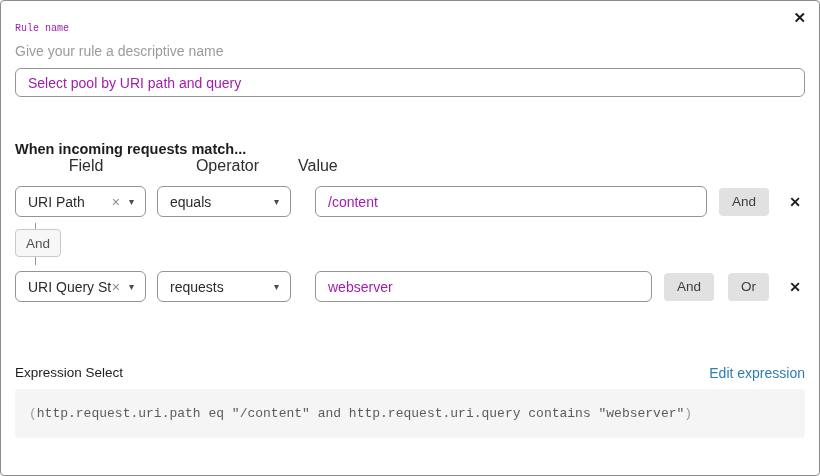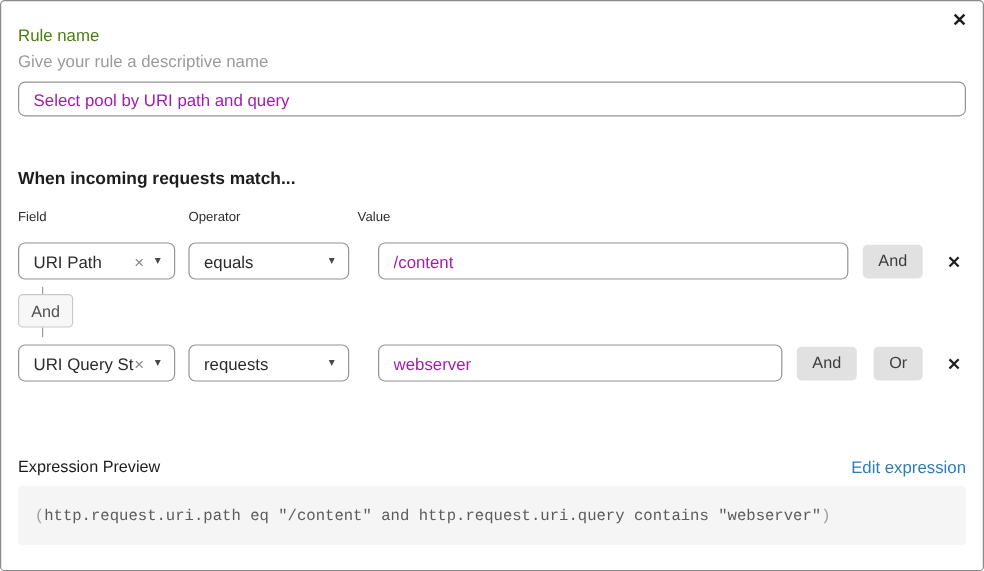--- a/index.html
+++ b/index.html
@@ -29,37 +29,37 @@
     cursor: pointer;
     line-height: 20px;
   }
   .title {
     margin-top: 11px;
     font-size: 19px;
     font-weight: 700;
     color: #1c1c1c;
     line-height: 23px;
   }
-  .rule-label { margin-top: 20px; font-size: 14px; color: #4d7c0f; line-height: 16px; }
+  .rule-label { margin-top: 20px; font-size: 10px; color: #a21caf; line-height: 16px; font-family: Liberation Mono, monospace; }
   .helper { margin-top: 6px; font-size: 14px; color: #9b9b9b; line-height: 16px; }
   .text-input {
     width: 100%;
     height: 29px;
     border: 1px solid #949494;
     border-radius: 6px;
     padding: 0 12px;
     font-size: 14px;
     color: #a21caf;
     font-family: inherit;
     background: #fff;
     outline: none;
   }
   .name-input { margin-top: 9px; }
   .match-heading { margin-top: 44px; font-size: 14.5px; font-weight: 700; color: #1d1d1d; line-height: 17px; }
-  .col-labels { display: flex; margin-top: 16px; font-size: 11px; color: #2e2e2e; line-height: 15px; }
+  .col-labels { display: flex; margin-top: 0; font-size: 16px; color: #2e2e2e; line-height: 15px; text-align: center; }
   .col-field { width: 142px; }
   .col-op { width: 141px; }
   .cond-row { display: flex; align-items: center; margin-top: 7px; height: 43px; }
   .cond-row.r2 { margin-top: 0; }
   .select {
     display: flex;
     align-items: center;
     height: 31px;
     border: 1px solid #949494;
     border-radius: 6px;
@@ -190,18 +190,18 @@
       <span class="chev">▾</span>
     </div>
     <input class="text-input value-input" type="text" value="webserver" style="">
     <button class="btn">And</button>
     <button class="btn or">Or</button>
     <span class="remove-x">✕</span>
   </div>
 
   
   <div class="preview-header">
-    <span class="preview-label">Expression Preview</span>
+    <span class="preview-label">Expression Select</span>
     <span class="edit-link">Edit expression</span>
   </div>
   <div class="code-block"><span class="paren">(</span><span>http.request.uri.path eq "/content" and http.request.uri.query contains "webserver"</span><span class="paren">)</span></div>
 
 </div>
 
 </body></html>

